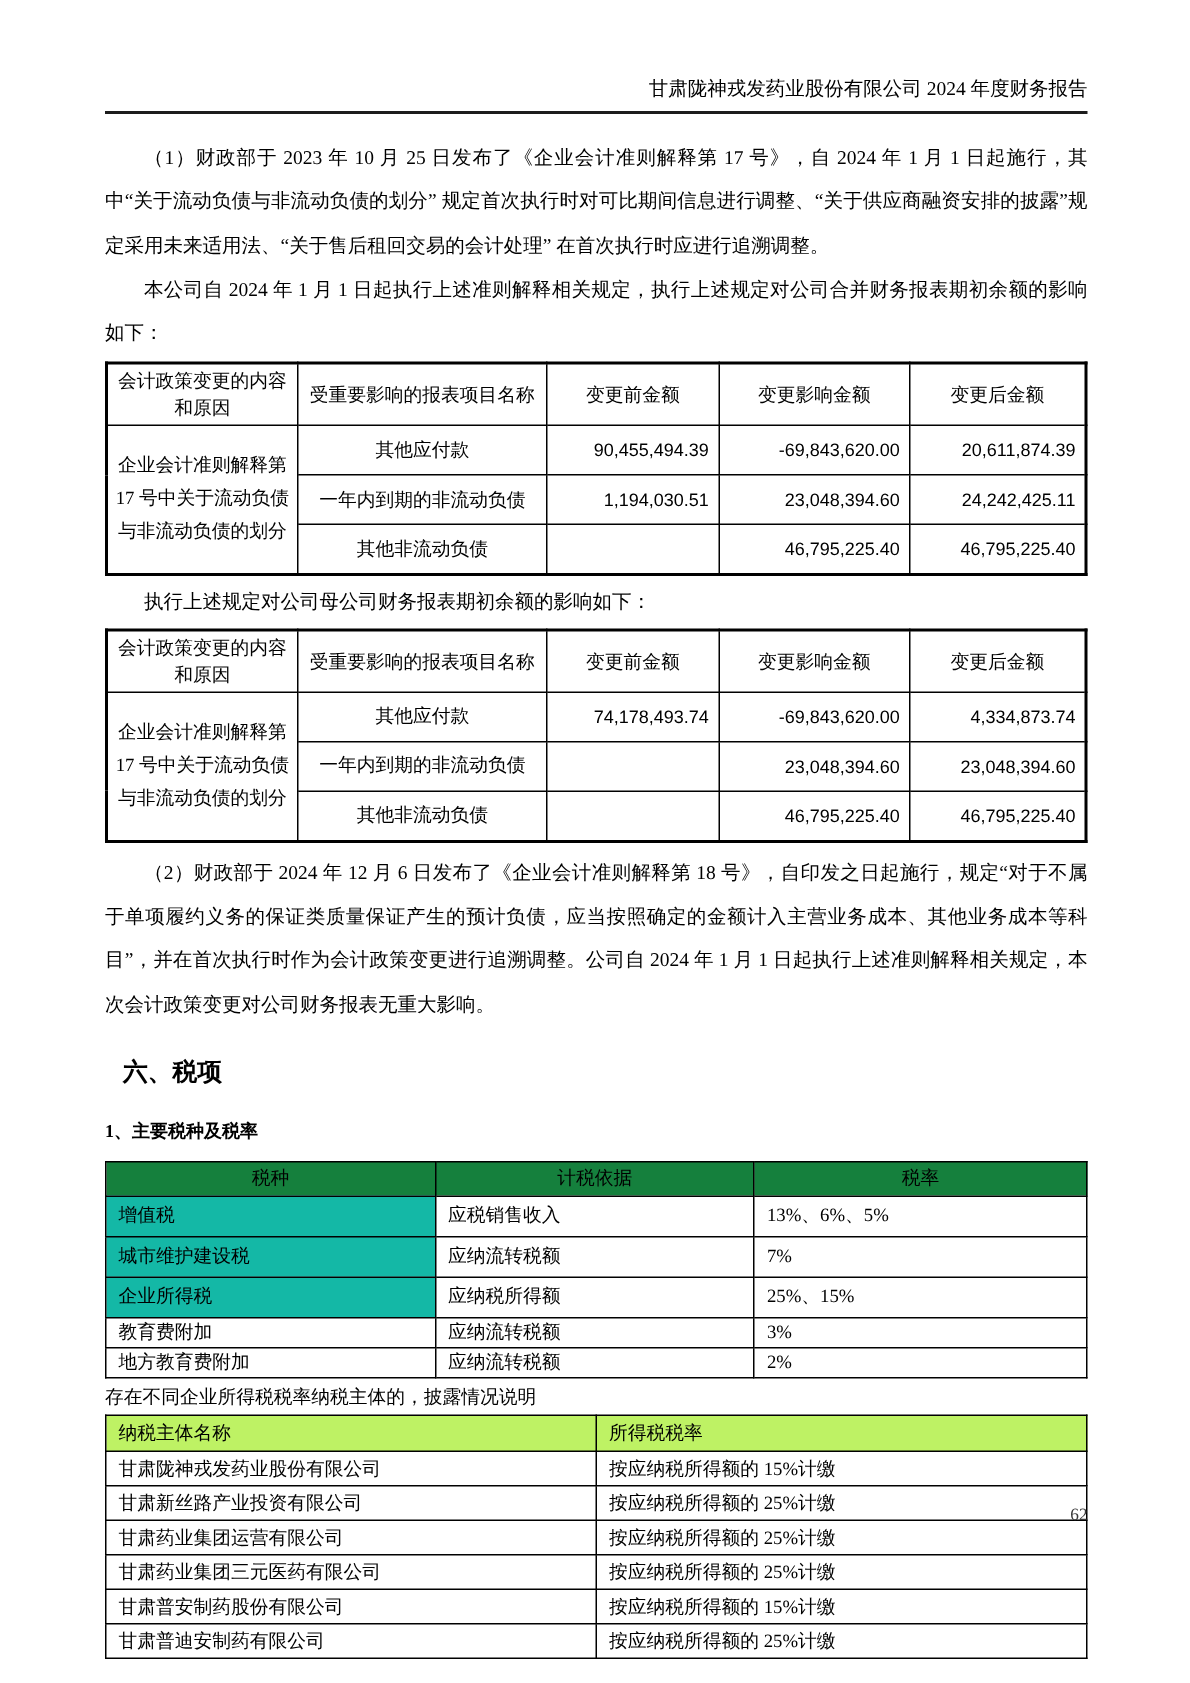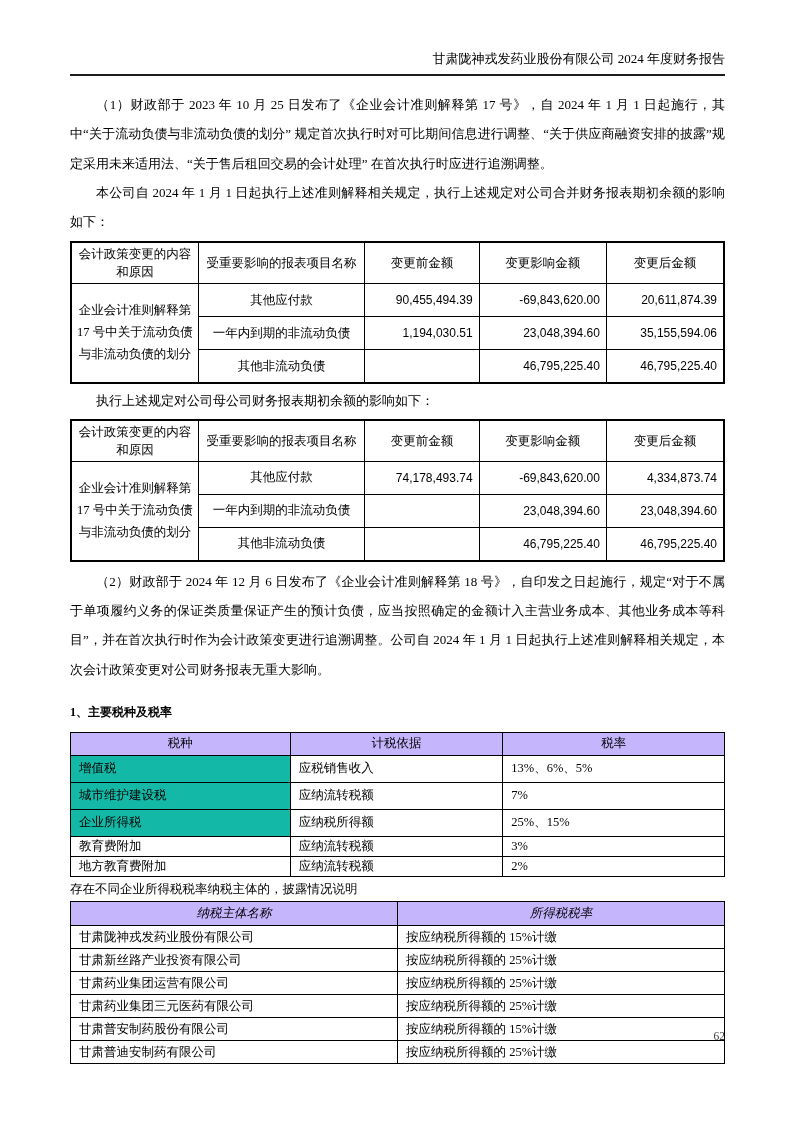--- a/index.html
+++ b/index.html
@@ -50,36 +50,36 @@
     font-size:16.5px; font-weight:bold;
     margin:20px 0 0 12px;
   }
   h3.subsec {
     font-size:12px; font-weight:bold;
     margin:20px 0 11px 0;
   }
 
   .tax-table { border:1.5px solid #000; font-size:12.5px; }
   .tax-table td { border:1px solid #000; padding:1px 8px; vertical-align:middle; }
-  .tax-table tr.hdr td { background:#c4b5fd; text-align:center; height:20px; }
+  .tax-table tr.hdr td { background:#15803d; text-align:center; height:20px; }
   .tax-table tr.r-tall td { height:24px; }
   .tax-table tr.r-short td { height:17px; }
   .tax-table td.shaded { background:#14b8a6; }
   .tax-table td.rate, .tax-table td.basis, .tax-table td.type { text-align:left; }
 
   .note { font-size:12.5px; margin:4px 0 3px 0; line-height:1.4; }
 
   .entity-table { border:1.5px solid #000; font-size:12.5px; }
   .entity-table td { border:1px solid #000; padding:1px 8px; vertical-align:middle; }
-  .entity-table tr.hdr td { background:#c4b5fd; text-align:center; height:21px;font-style:italic; }
+  .entity-table tr.hdr td { background:#bef264; text-align:left; height:21px; }
   .entity-table tr.data td { height:20px; text-align:left; }
 
   .page-number {
     position:absolute;
-    right:68px; top:1030px;
+    right:68px; top:1004px;
     font-size:11.5px;
     color:#3a3a3a;
   }
 </style>
 </head>
 <body>
 
 <div class="page">
   <div class="content">
 
@@ -110,21 +110,21 @@
           <td class="reason" rowspan="3">企业会计准则解释第 17 号中关于流动负债与非流动负债的划分</td>
           <td class="item">其他应付款</td>
           <td class="num">90,455,494.39</td>
           <td class="num">-69,843,620.00</td>
           <td class="num">20,611,874.39</td>
         </tr>
         <tr class="data">
           <td class="item">一年内到期的非流动负债</td>
           <td class="num">1,194,030.51</td>
           <td class="num">23,048,394.60</td>
-          <td class="num">35,155,594.06</td>
+          <td class="num">24,242,425.11</td>
         </tr>
         <tr class="data">
           <td class="item">其他非流动负债</td>
           <td class="num"></td>
           <td class="num">46,795,225.40</td>
           <td class="num">46,795,225.40</td>
         </tr>
       </tbody>
     </table>
 
@@ -163,20 +163,21 @@
           <td class="item">其他非流动负债</td>
           <td class="num"></td>
           <td class="num">46,795,225.40</td>
           <td class="num">46,795,225.40</td>
         </tr>
       </tbody>
     </table>
 
     <p class="para indent p4">（2）财政部于 2024 年 12 月 6 日发布了《企业会计准则解释第 18 号》，自印发之日起施行，规定“对于不属于单项履约义务的保证类质量保证产生的预计负债，应当按照确定的金额计入主营业务成本、其他业务成本等科目”，并在首次执行时作为会计政策变更进行追溯调整。公司自 2024 年 1 月 1 日起执行上述准则解释相关规定，本次会计政策变更对公司财务报表无重大影响。</p>
 
+    <h2 class="sec">六、税项</h2>
     <h3 class="subsec">1、主要税种及税率</h3>
 
     <table class="tax-table">
       <colgroup>
         <col style="width:33.6%">
           <col style="width:32.5%">
           <col style="width:33.9%">
       </colgroup>
       <tbody>
         <tr class="hdr">

